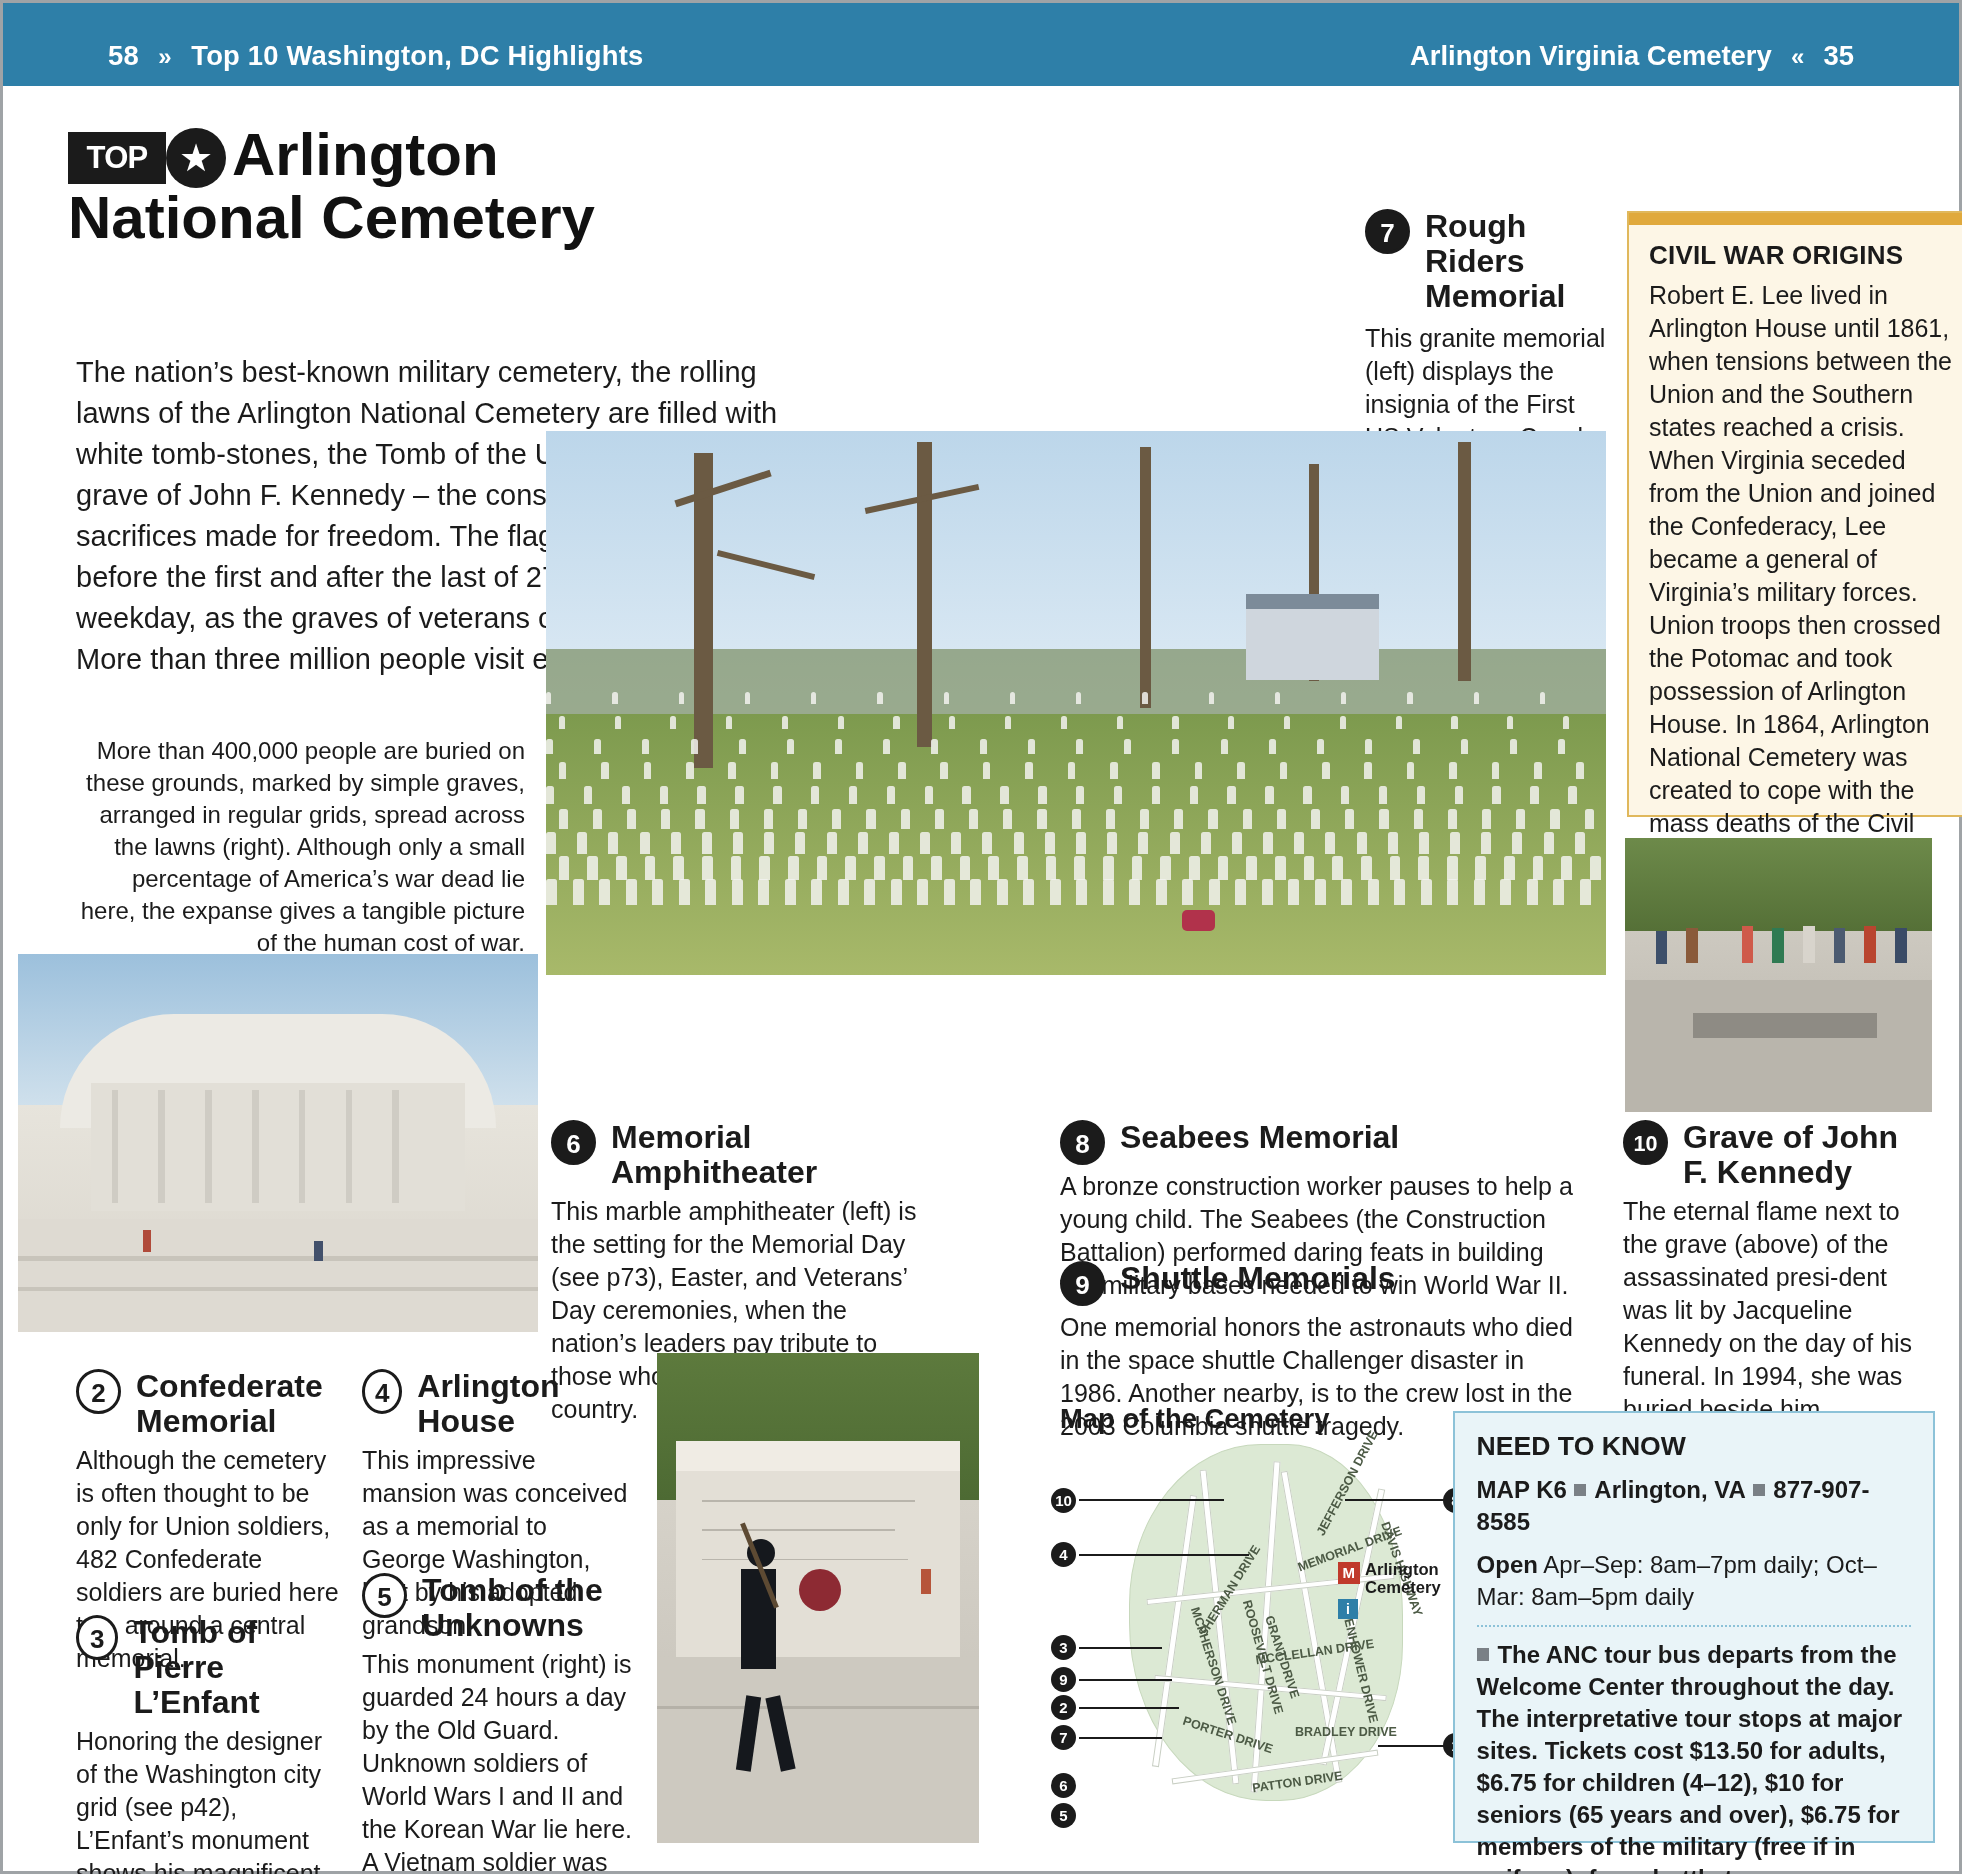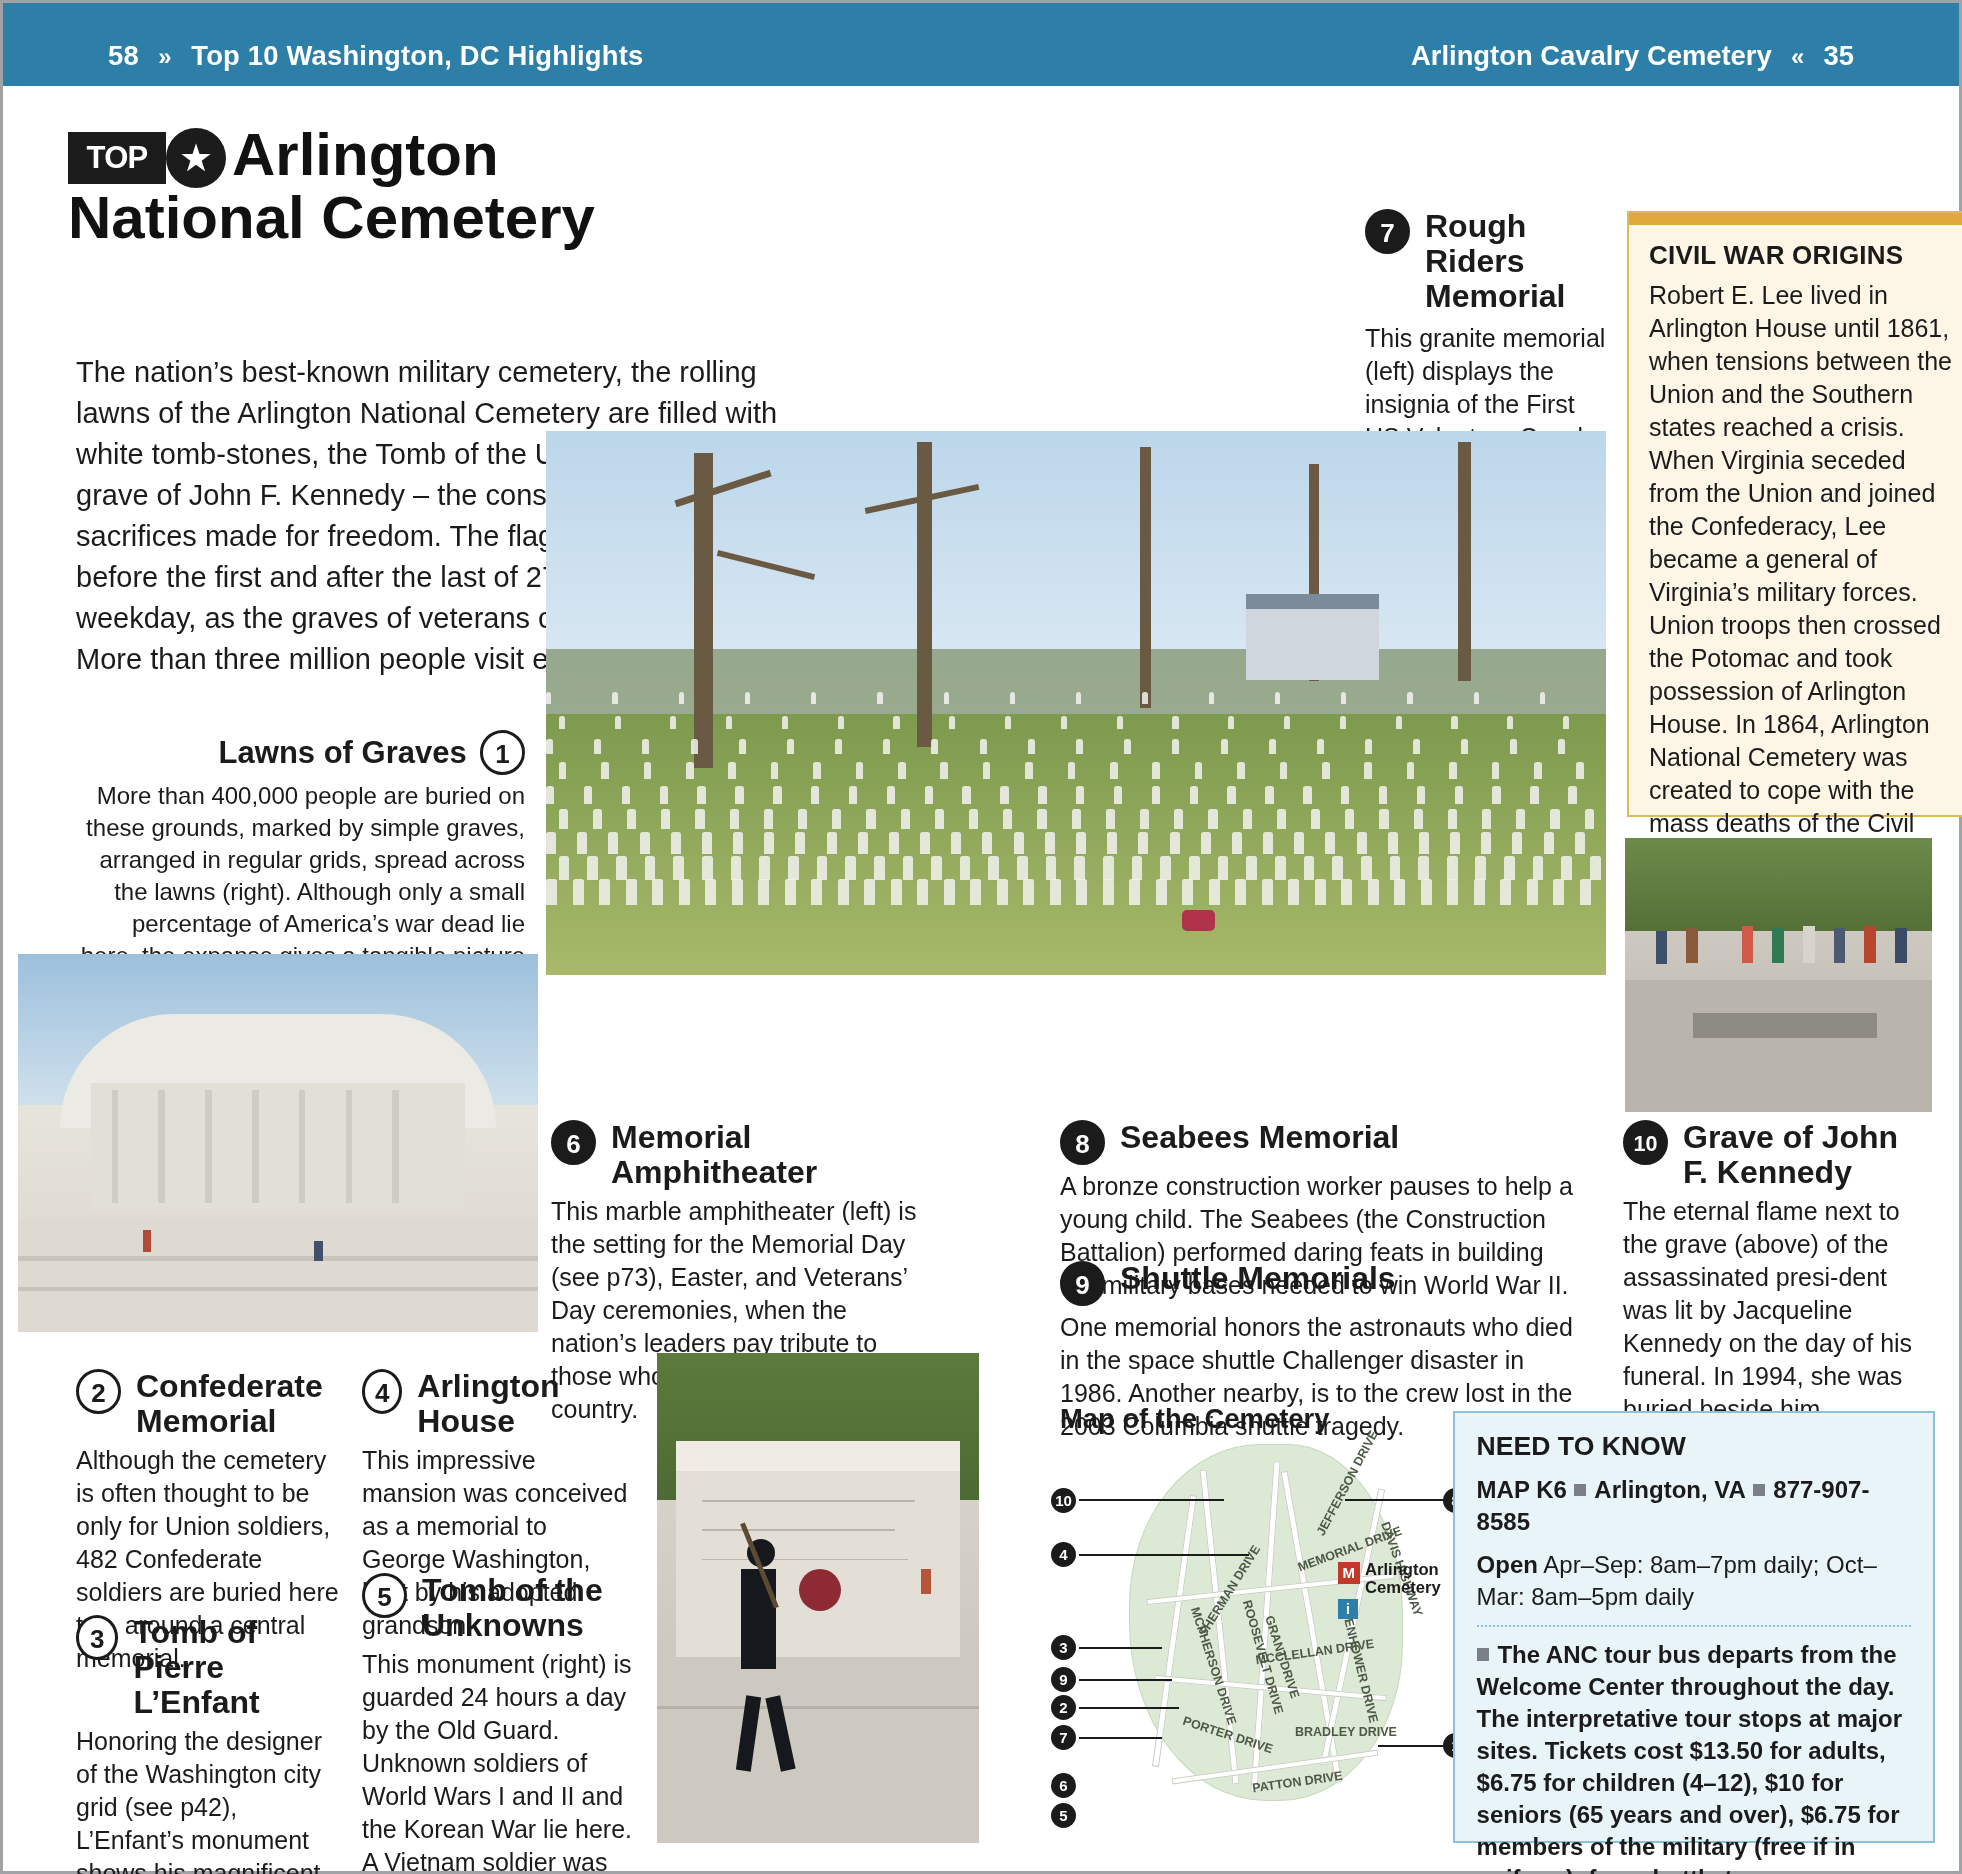--- a/index.html
+++ b/index.html
@@ -186,43 +186,39 @@
 <div class="page">
 
   <div class="header">
     <div class="inner">
       <div class="hdr-left">
         <span>58</span>
         <span class="hdr-chev">»</span>
         <span>Top 10 Washington, DC Highlights</span>
       </div>
       <div class="hdr-right">
-        <span>Arlington Cavalry Cemetery</span>
+        <span>Arlington Virginia Cemetery</span>
         <span class="hdr-chev">«</span>
         <span>35</span>
       </div>
     </div>
   </div>
 
   <div class="content">
 
     <div class="top10-badge">TOP 10</div>
     <div class="star-badge">★</div>
     <div class="title">
       <span>Arlington</span>
       <span class="line2">National Cemetery</span>
     </div>
 
     <div class="intro">The nation’s best-known military cemetery, the rolling lawns of the Arlington National Cemetery are filled with white tomb-stones, the Tomb of the Unknowns, and the grave of John F. Kennedy – the conspicuous symbols of sacrifices made for freedom. The flags fly at half-staff before the first and after the last of 27–30 funerals per weekday, as the graves of veterans continue to multiply. More than three million people visit every year.</div>
 
     <div class="lawns">
-      <div class="lawns-head">
-        <h3>Lawns of Graves</h3>
-        <span class="num-circle">1</span>
-      </div>
       <p>More than 400,000 people are buried on these grounds, marked by simple graves, arranged in regular grids, spread across the lawns (right). Although only a small percentage of America’s war dead lie here, the expanse gives a tangible picture of the human cost of war.</p>
     </div>
 
 
     <div class="item" id="it-rough">
       <div class="head">
         <span class="num-circle solid">7</span>
         <h4>
           <span>Rough</span><br>
           <span>Riders</span><br>

